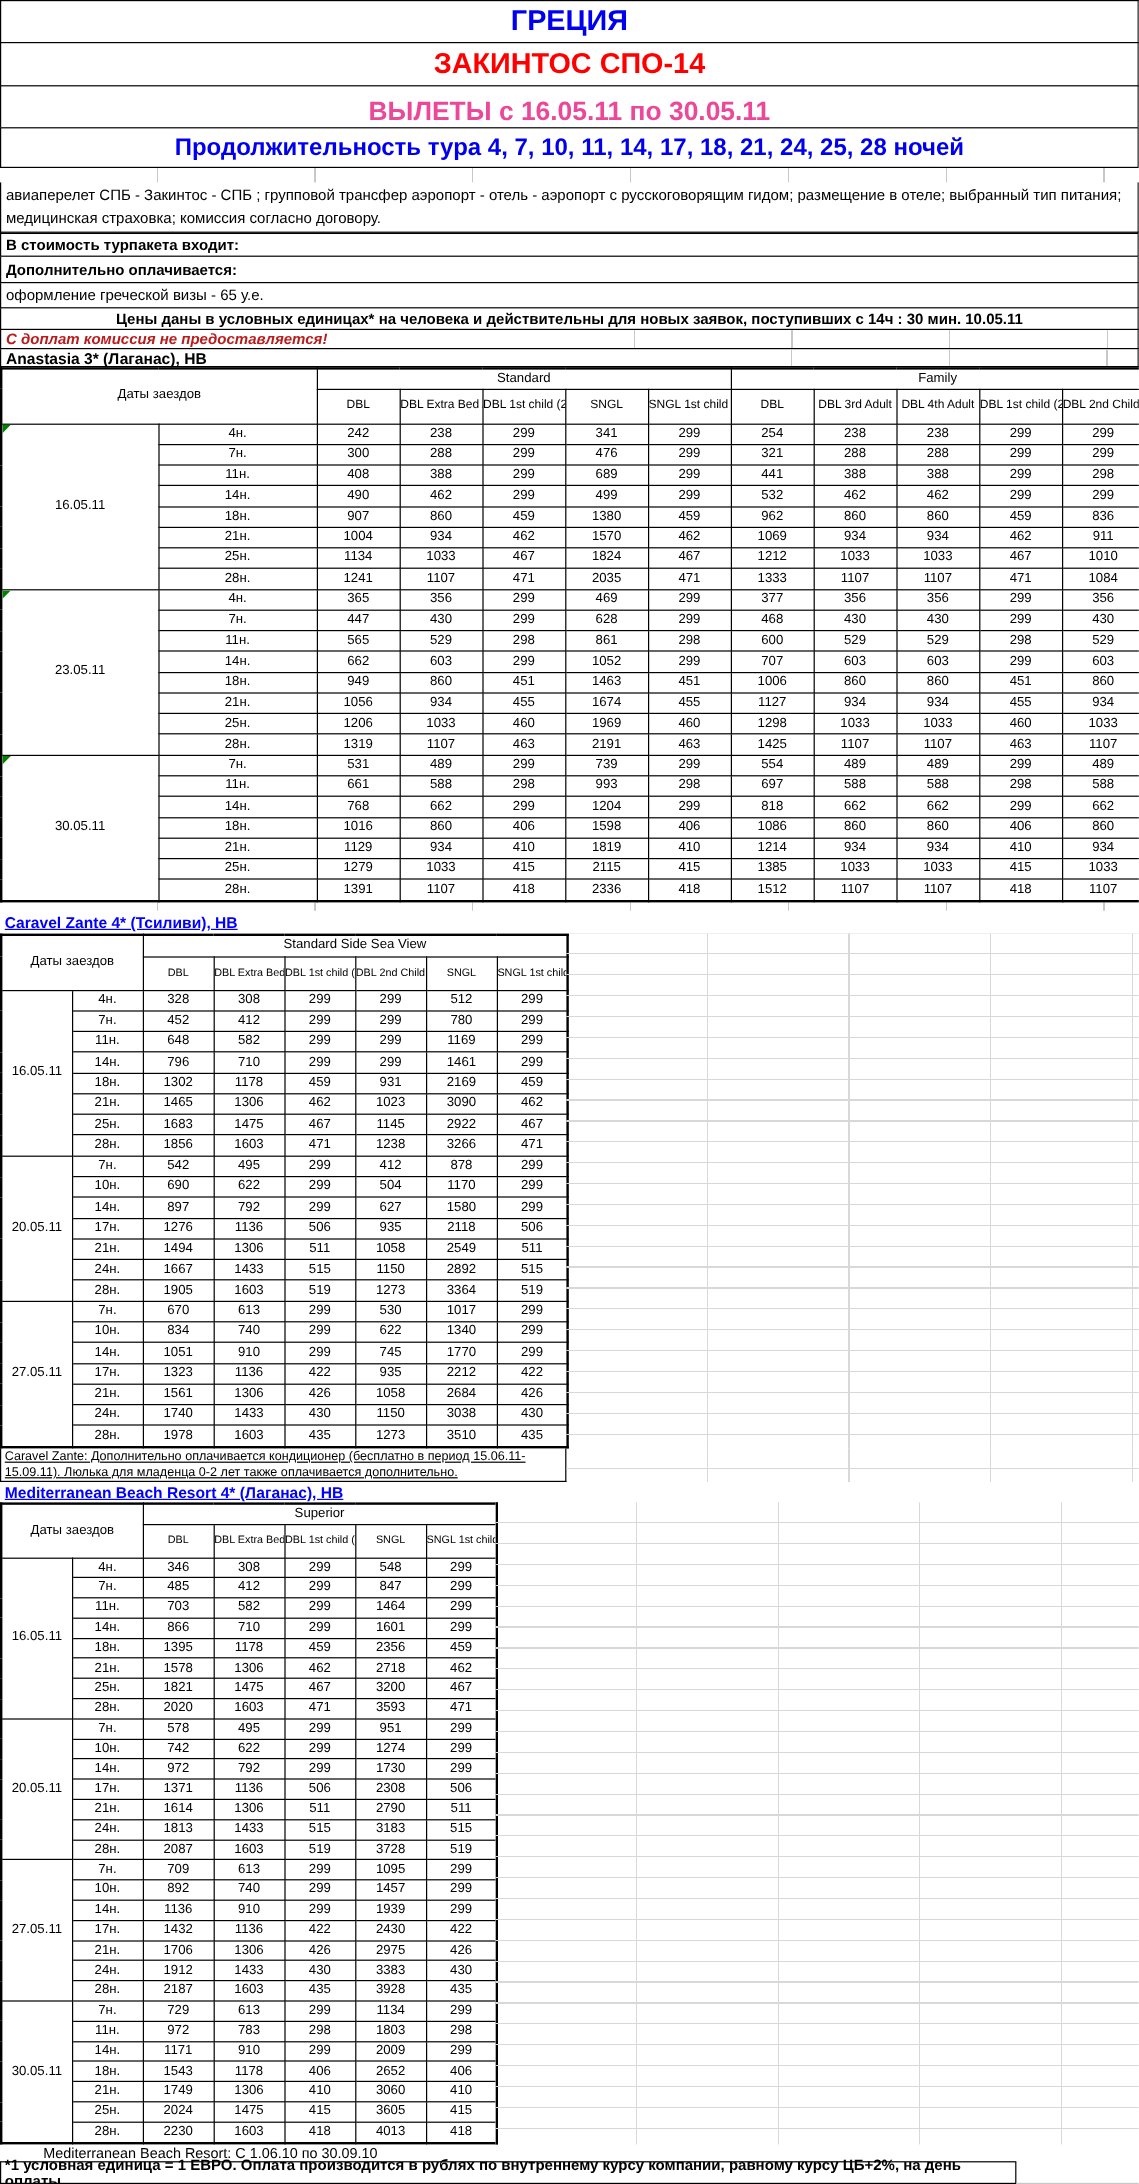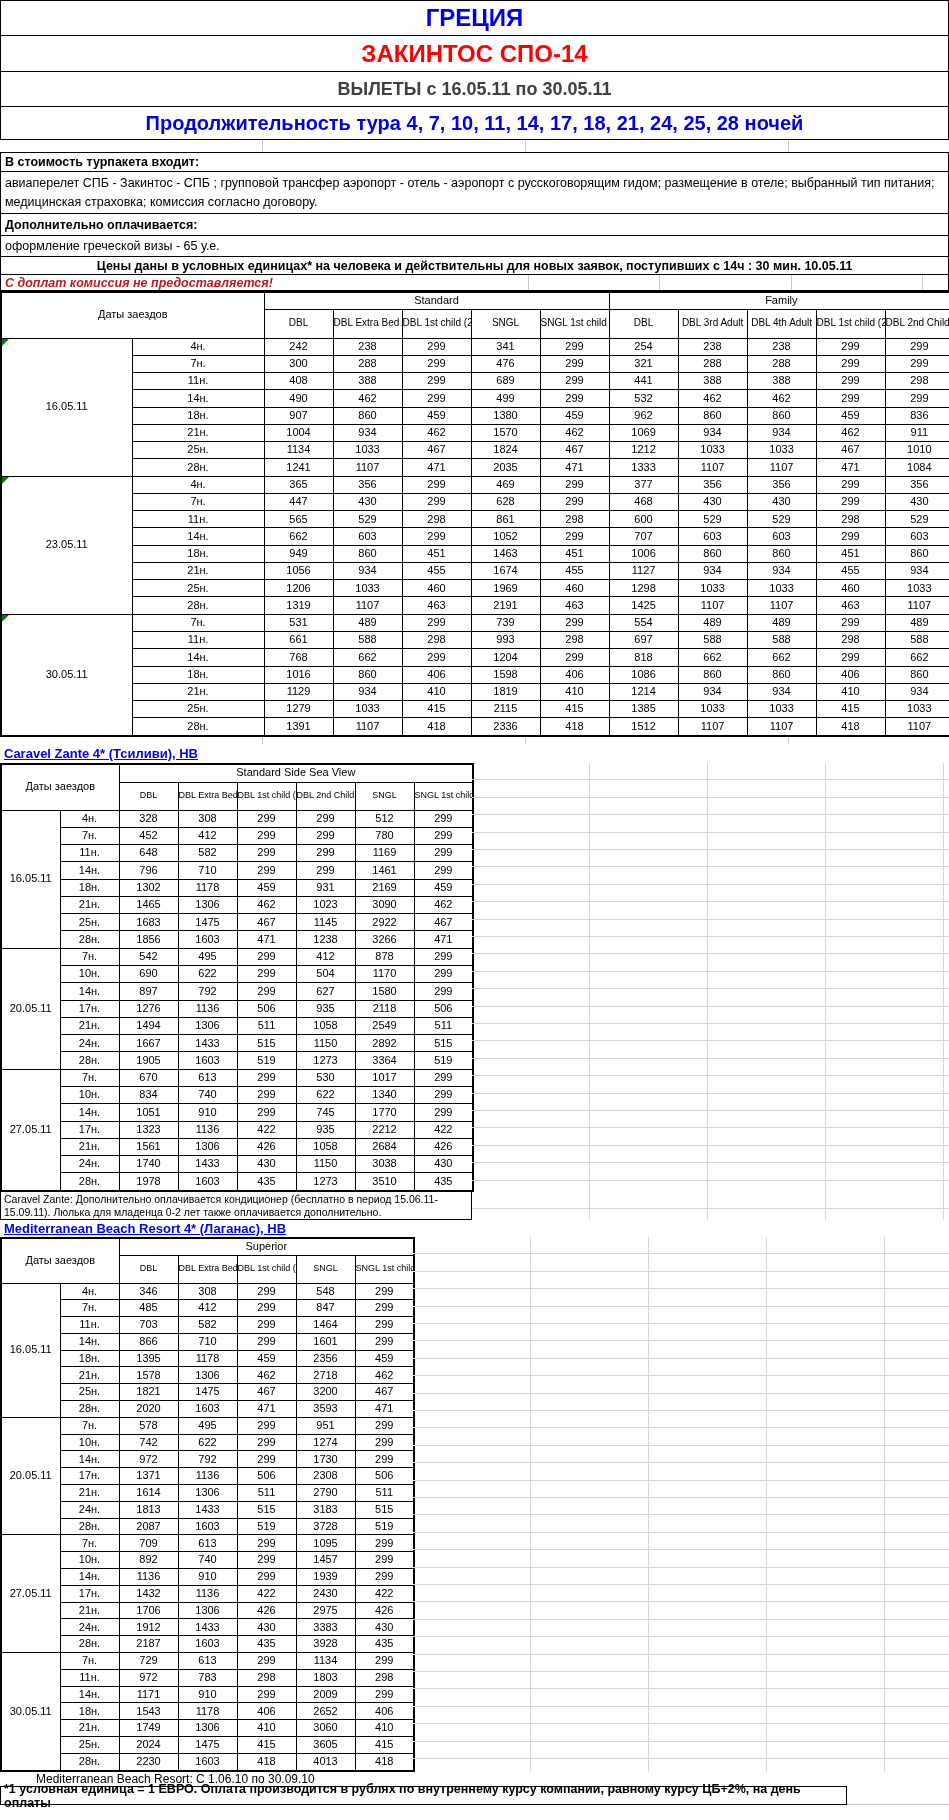--- a/index.html
+++ b/index.html
@@ -5,21 +5,21 @@
   html,body{margin:0;padding:0;background:#fff;}
   body{width:949px;font-family:"Liberation Sans",sans-serif;color:#000;}
   .sheet{width:949px;height:1820px;overflow:hidden;position:relative;box-sizing:border-box;}
   *{box-sizing:border-box;}
 
   
   .title-row{width:949px;display:flex;align-items:center;justify-content:center;
     border:1px solid #000;border-bottom:none;font-weight:bold;text-align:center;}
   .t-country{height:35px;font-size:24px;color:#0000EE;}
   .t-tour{height:36px;font-size:24px;color:#FF0000;}
-  .t-fly{height:35px;font-size:18px;color:#404040;}
+  .t-fly{height:35px;font-size:22px;color:#ec4899;align-items:flex-end;}
   .t-dur{height:34px;font-size:20px;color:#0000EE;border-bottom:1px solid #000;}
 
   .grid-strip{height:12px;width:949px;
     background:repeating-linear-gradient(to right,transparent 0 130.5px,#c8c8c8 130.5px 131.5px);}
   .grid-strip2{height:7px;width:949px;
     background:repeating-linear-gradient(to right,transparent 0 130.5px,#c8c8c8 130.5px 131.5px);}
 
   
   .irow{width:949px;border-left:1px solid #000;border-right:1px solid #000;border-bottom:1px solid #000;
     font-size:12.5px;padding-left:4px;display:flex;align-items:center;position:relative;}
@@ -51,21 +51,21 @@
   td.date{vertical-align:top;padding-top:2px;font-size:10.5px;position:relative;}
   td.nights{font-size:11px;}
   .cmt::before{content:'';position:absolute;top:0;left:0;width:0;height:0;
     border-top:7px solid #008000;border-right:7px solid transparent;}
   .rzone{position:absolute;top:0;bottom:0;right:0;
     background-image:
       repeating-linear-gradient(to bottom,transparent 0 16.4px,#d8d8d8 16.4px 17.4px),
       repeating-linear-gradient(to right,transparent 0 117px,#d8d8d8 117px 118px);}
 
   
-  .notewrap{position:relative;width:949px;height:28px;}
+  .notewrap{position:relative;width:949px;height:28px;text-decoration:underline;}
   .note-box{width:472px;height:28px;border:1px solid #000;border-top:none;font-size:10.5px;
     line-height:13px;padding:1px 3px;white-space:normal;}
   .med-note{height:14px;width:842px;font-size:12px;padding-left:36px;display:flex;align-items:center;}
   .footer-row{height:19px;width:949px;display:flex;}
   .fbox{width:847px;height:19px;border:1px solid #000;font-weight:bold;font-size:12.5px;
     display:flex;align-items:center;padding-left:3px;}
   .fpad{flex:1;border-bottom:1px solid #c8c8c8;}
 </style>
 </head>
 <body>
@@ -79,27 +79,30 @@
     </div>
   <div class="title-row t-fly">
       <span>ВЫЛЕТЫ с 16.05.11 по 30.05.11</span>
     </div>
   <div class="title-row t-dur">
       <span>Продолжительность тура 4, 7, 10, 11, 14, 17, 18, 21, 24, 25, 28 ночей</span>
     </div>
 
   <div class="grid-strip"></div>
 
+  <div class="irow para">авиаперелет СПБ - Закинтос - СПБ ; групповой трансфер аэропорт - отель - аэропорт с русскоговорящим гидом; размещение в отеле; выбранный тип питания; медицинская страховка; комиссия согласно договору.</div>
   <div class="irow bold first h20">В стоимость турпакета входит:</div>
-  <div class="irow para">авиаперелет СПБ - Закинтос - СПБ ; групповой трансфер аэропорт - отель - аэропорт с русскоговорящим гидом; размещение в отеле; выбранный тип питания; медицинская страховка; комиссия согласно договору.</div>
   <div class="irow bold h22">Дополнительно оплачивается:</div>
   <div class="irow h21">оформление греческой визы - 65 у.е.</div>
   <div class="irow bold center h18">Цены даны в условных единицах* на человека и действительны для новых заявок, поступивших с 14ч : 30 мин. 10.05.11</div>
   <div class="irow red-note h16">
       <span>С доплат комиссия не предоставляется!</span>
+    </div>
+  <div class="irow anast h15">
+      <span>Anastasia 3* (Лаганас), HB</span>
     </div>
 
   <div class="tzone" id="tz0" style="height:446px">
       <table class="price" style="width: 949px; height: 446px;">
         <colgroup>
           <col style="width: 131px;">
           <col style="width: 132px;">
           <col style="width: 69px;">
           <col style="width: 69px;">
           <col style="width: 69px;">

